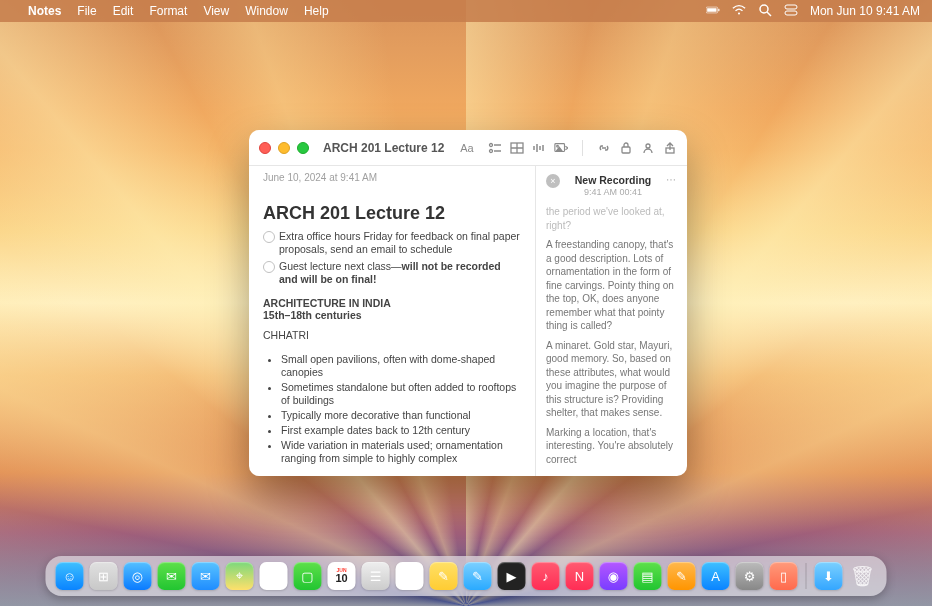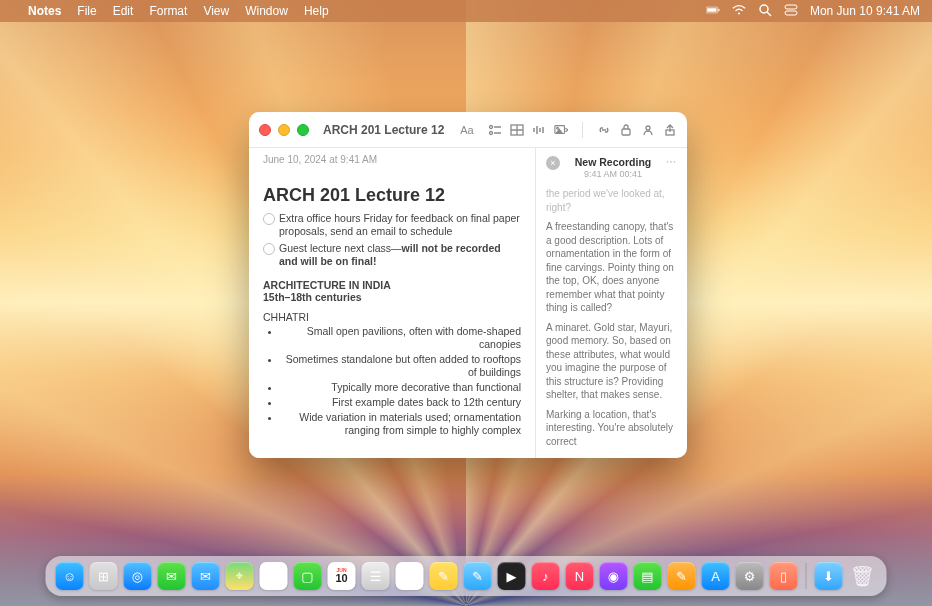--- a/index.html
+++ b/index.html
@@ -42,21 +42,21 @@
   color:#fff; font-size:12px;
   gap:16px;
 }
 .menubar .left { display:flex; gap:16px; align-items:center; }
 .menubar .right { margin-left:auto; display:flex; gap:12px; align-items:center; }
 .menubar .app { font-weight:700; }
 .menubar svg, .menubar .icon { width:14px; height:14px; fill:#fff; }
 
 
 .window {
-  position:absolute; left:249px; top:112px;
+  position:absolute; left:249px; top:130px;
   width:438px; height:346px;
   background:#fff; border-radius:10px;
   box-shadow:0 18px 40px rgba(0,0,0,0.35);
   display:flex; flex-direction:column;
   overflow:hidden;
 }
 .titlebar {
   height:36px; display:flex; align-items:center;
   padding:0 10px; gap:8px; border-bottom:1px solid #e6e6e6;
 }
@@ -75,21 +75,21 @@
 .content { flex:1; display:flex; overflow:hidden;}
 .note-pane { flex:1; padding:6px 14px 10px 14px; overflow-y:auto; font-size:10.5px; color:#444; }
 .note-ts { text-align:left; color:#a0a0a0; font-size:10px; margin-bottom:20px;}
 .note-title { font-size:18px; font-weight:700; color:#333; margin-bottom:6px;}
 .checklist { list-style:none; margin-bottom:10px;}
 .checklist li { position:relative; padding-left:16px; margin-bottom:4px; line-height:1.25;}
 .checklist li::before { content:""; position:absolute; left:0; top:1px; width:10px; height:10px; border:1px solid #c0c0c0; border-radius:50%;}
 .section-head { font-size:10.5px; font-weight:700; margin-top:6px;}
 .section-sub { font-weight:700; font-size:10.5px; margin-bottom:8px;}
 .h3 { font-weight:400; margin-top:8px; font-size:10.5px;}
-.bullet { list-style:disc; padding-left:18px; margin-top:2px;text-align:right;}
+.bullet { list-style:disc; padding-left:18px; margin-top:12px;}
 .bullet li { margin-bottom:2px; line-height:1.25;}
 
 .side-pane {
   width:152px; border-left:1px solid #e6e6e6;
   display:flex; flex-direction:column;
   padding:8px 10px 8px 10px;
   font-size:10px; color:#666;
 }
 .side-head { display:flex; align-items:flex-start;}
 .close-dot { width:14px;height:14px;border-radius:50%;background:#bfbfbf;display:flex;align-items:center;justify-content:center;color:#fff;font-size:9px;line-height:1;}

